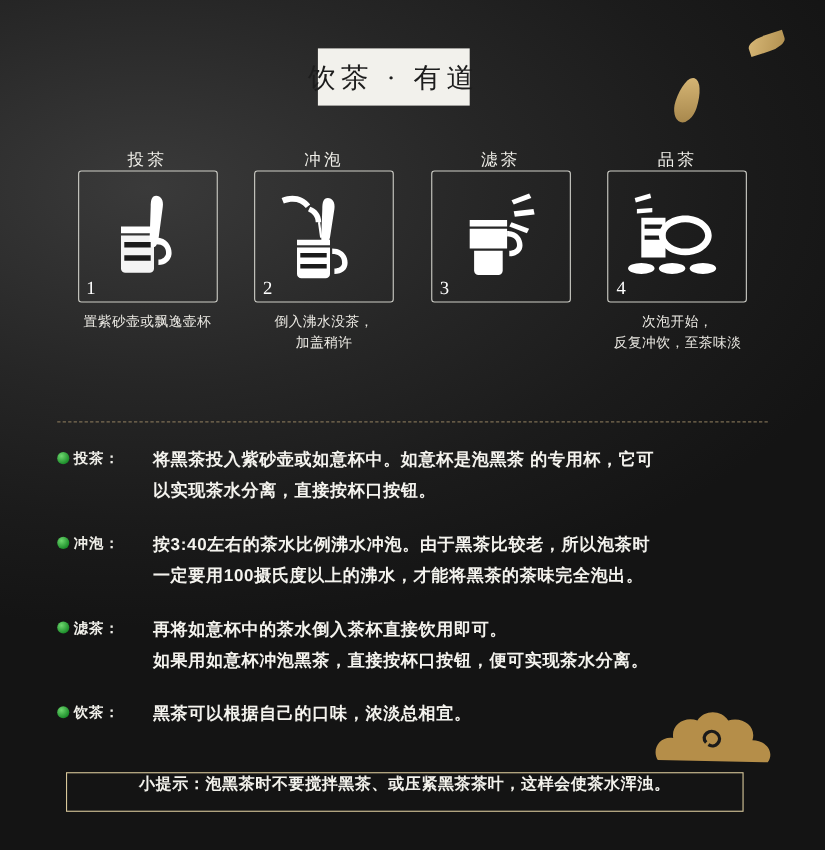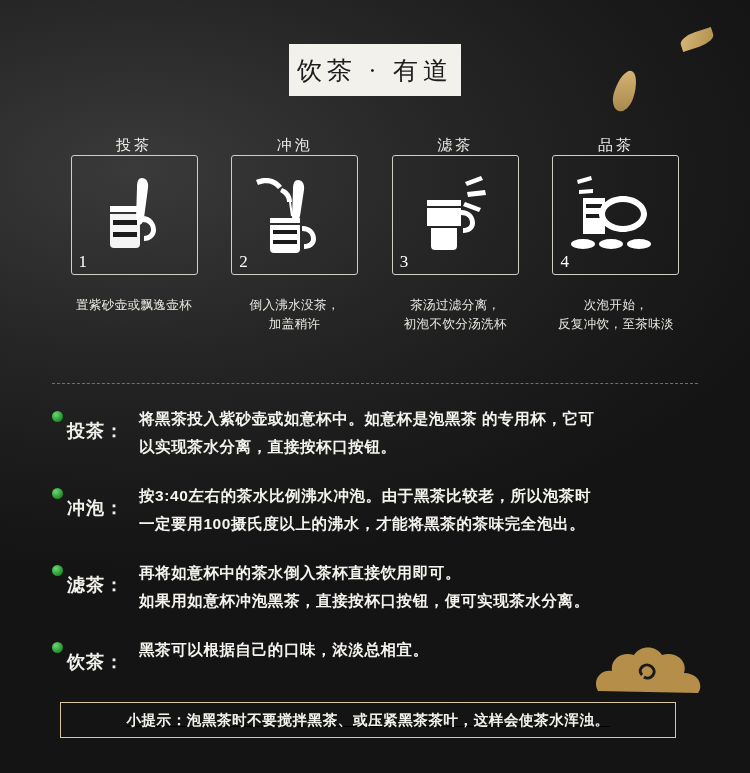--- a/index.html
+++ b/index.html
@@ -45,21 +45,21 @@
     width: 120px;
     height: 60px;
     opacity: .95;
   }
 
   
   .title-plaque {
     position: absolute;
     left: 289px;
     top: 44px;
-    width: 172px;
+    width: 138px;
     height: 52px;
     background: #f2f1ec;
     display: flex;
     align-items: center;
     justify-content: center;
   }
   .title-plaque .txt {
     font-family: "Liberation Serif", serif;
     font-size: 25px;
     letter-spacing: 5px;
@@ -103,21 +103,21 @@
   }
   .step-num {
     position: absolute;
     left: 7px;
     bottom: 2px;
     color: #ffffff;
     font-family: "Liberation Serif", serif;
     font-size: 17px;
   }
   .step-cap {
-    margin-top: 21px;
+    margin-top: 8px;
     color: #eceae4;
     font-size: 12.5px;
     line-height: 19px;
     text-align: center;
     letter-spacing: .4px;
   }
   .step-cap span { display: block; }
 
   
   .sep {
@@ -146,47 +146,46 @@
     height: 11px;
     border-radius: 50%;
     background: radial-gradient(circle at 35% 32%, #6fd86f, #1e8f2c 70%, #15631f 100%);
     margin-top: 6px;
     margin-right: 4px;
     flex: none;
   }
   .note-label {
     flex: none;
     color: #f1f0ea;
-    font-size: 18px;
+    font-size: 13px;
     font-weight: bold;
     letter-spacing: 1px;
     width: 72px;
-    margin-top: 14px;
+    margin-top: 3px;
   }
   .note-text {
     color: #f4f3ee;
     font-size: 15.5px;
     line-height: 28px;
     letter-spacing: .6px;
     font-weight: bold;
   }
   .note-text span { display: block; }
 
   
   .tip {
     position: absolute;
     left: 60px;
     top: 702px;
     width: 614px;
     height: 34px;
     border: 1px solid #d8c79a;
     display: flex;
-    align-items: center;
+    align-items: flex-start;
     justify-content: center;
-    text-decoration: underline;
   }
   .tip .tip-txt {
     color: #f3f2ec;
     font-size: 14.5px;
     letter-spacing: .6px;
     font-weight: bold;
   }
 </style>
 </head>
 <body>
@@ -259,24 +258,20 @@
             <path d="M72 26 l16 -6 l2 4 l-16 6 z"></path>
             <path d="M74 36 l18 -2 l1 5 l-18 2 z"></path>
             <path d="M72 46 l16 6 l-2 4 l-16 -6 z"></path>
             <path d="M34 44 h34 v6 h-34 z"></path>
             <path d="M34 52 h34 v18 h-34 z"></path>
             <path d="M38 72 h26 v18 a4 4 0 0 1 -4 4 h-18 a4 4 0 0 1 -4 -4 z"></path>
             <path d="M68 54 c10 0 14 7 14 13 c0 6 -5 10 -12 10 v-5 c4 0 7 -2 7 -5 c0 -5 -3 -8 -9 -8 z"></path>
           </g>
         </svg>
         <div class="step-num">3</div>
-      </div>
-      <div class="step-cap">
-        <span>茶汤过滤分离，</span>
-        <span>初泡不饮分汤洗杯</span>
       </div>
     </div>
 
     <div class="step">
       <div class="step-title">品茶</div>
       <div class="step-box">
         <svg width="125" height="118" viewBox="0 0 125 118">
           <g fill="#ffffff">
             <path d="M24 24 l14 -4 l1 4 l-14 4 z"></path>
             <path d="M26 34 l14 -1 l0 4 l-14 1 z"></path>

